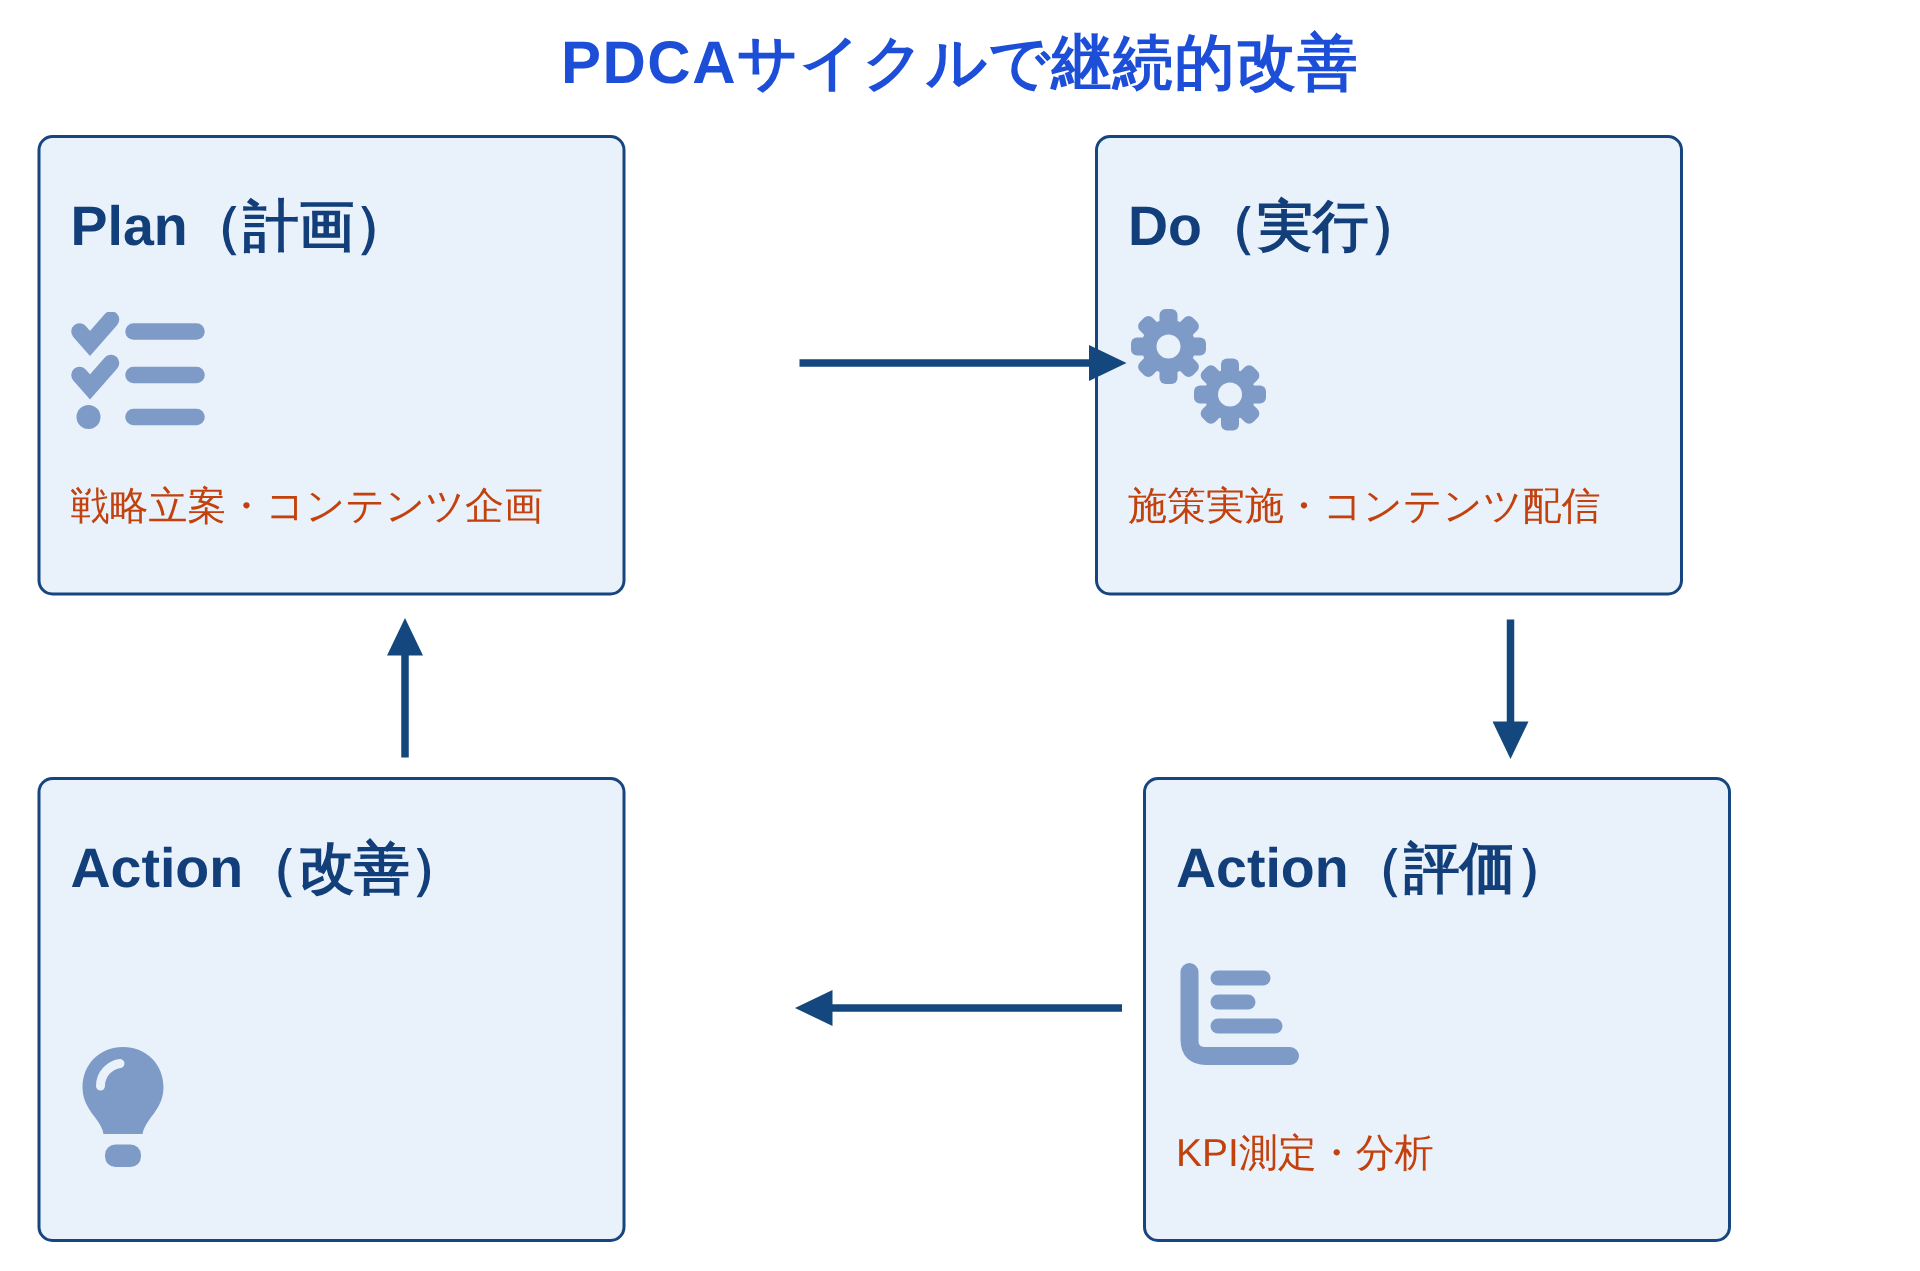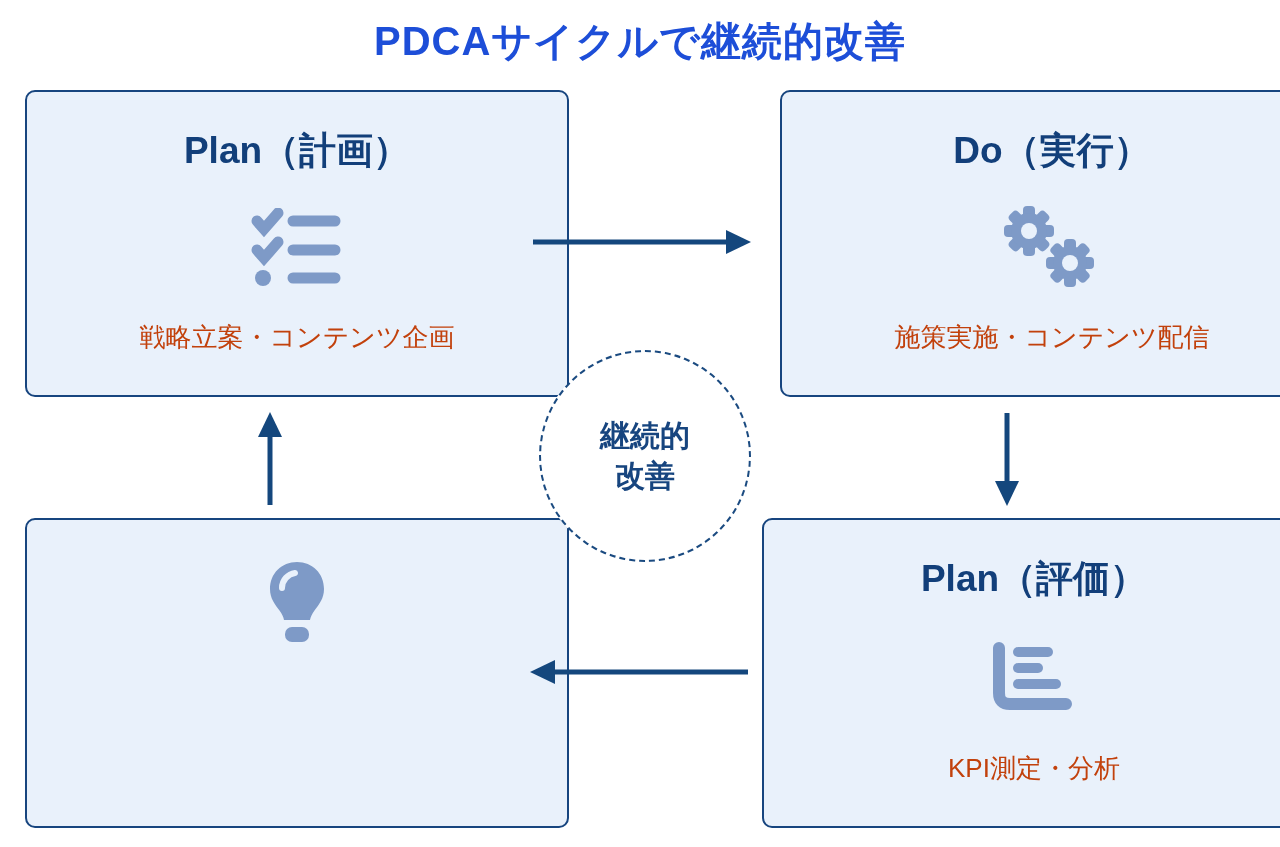--- a/index.html
+++ b/index.html
@@ -21,34 +21,34 @@
     left: 0;
     width: 100%;
     text-align: center;
     font-size: 40px;
     font-weight: 700;
     color: #1d4ed8;
     letter-spacing: 1px;
   }
   .pdca-box {
     position: absolute;
-    width: 544px;
+    width: 392px;
     height: 307px;
     background: #e9f1fb;
     border: 2px solid #17457f;
     border-radius: 10px;
     box-sizing: border-box;
     display: flex;
     flex-direction: column;
-    align-items: center;
+    align-items: flex-start;
     justify-content: space-between;
     padding: 34px 20px 40px 20px;
   }
   .box-plan   { left: 25px;  top: 90px;  }
-  .box-do     { left: 780px; top: 90px;  }
+  .box-do     { left: 730px; top: 90px;  }
   .box-action { left: 25px;  top: 518px; height: 310px; }
   .box-check  { left: 762px; top: 518px; height: 310px; }
   .box-heading {
     font-size: 37px;
     font-weight: 700;
     color: #123f7a;
     text-align: center;
     white-space: nowrap;
   }
   .box-icon {
@@ -143,48 +143,45 @@
             <circle cx="0" cy="0" r="17"></circle>
             <circle cx="0" cy="0" r="8" fill="#e9f1fb"></circle>
           </g>
         </g>
       </svg>
     </div>
     <div class="box-desc">施策実施・コンテンツ配信</div>
   </div>
 
   <div class="pdca-box box-action">
+    <div class="box-heading">Action（改善）</div>
     <div class="box-icon">
       <svg width="70" height="84" viewBox="0 0 70 84">
         <path fill="#7e9ac7" d="M35 2 C50.5 2 62 13.5 62 29 C62 38.5 57 44.5 52.5 50.5 C50 54 48.5 57 48 60 L22 60 C21.5 57 20 54 17.5 50.5 C13 44.5 8 38.5 8 29 C8 13.5 19.5 2 35 2 Z"></path>
         <path fill="none" stroke="#e9f1fb" stroke-width="6" stroke-linecap="round" d="M20 28 C20 20 26 14 33 13"></path>
         <rect x="23" y="67" width="24" height="15" rx="7" fill="#7e9ac7"></rect>
       </svg>
     </div>
   </div>
 
   <div class="pdca-box box-check">
-    <div class="box-heading">Plan（評価）</div>
+    <div class="box-heading">Action（評価）</div>
     <div class="box-icon">
       <svg width="88" height="76" viewBox="0 0 88 76">
         <path fill="none" stroke="#7e9ac7" stroke-width="12" stroke-linecap="round" d="M9 8 L9 53 Q9 64 20 64 L76 64"></path>
         <g stroke="#7e9ac7" stroke-width="10" stroke-linecap="round" fill="none">
           <line x1="28" y1="12" x2="58" y2="12"></line>
           <line x1="28" y1="28" x2="48" y2="28"></line>
           <line x1="28" y1="44" x2="66" y2="44"></line>
         </g>
       </svg>
     </div>
     <div class="box-desc">KPI測定・分析</div>
   </div>
 
-  <div class="center-circle">
-    <span>継続的</span>
-    <span>改善</span>
-  </div>
 
   <svg class="arrow" style="left:530px; top:225px;" width="224" height="34">
     <line x1="3" y1="17" x2="198" y2="17" stroke="#14477d" stroke-width="5"></line>
     <polygon points="196,5 221,17 196,29" fill="#14477d"></polygon>
   </svg>
 
   <svg class="arrow" style="left:990px; top:410px;" width="34" height="100">
     <line x1="17" y1="3" x2="17" y2="73" stroke="#14477d" stroke-width="5"></line>
     <polygon points="5,71 29,71 17,96" fill="#14477d"></polygon>
   </svg>

